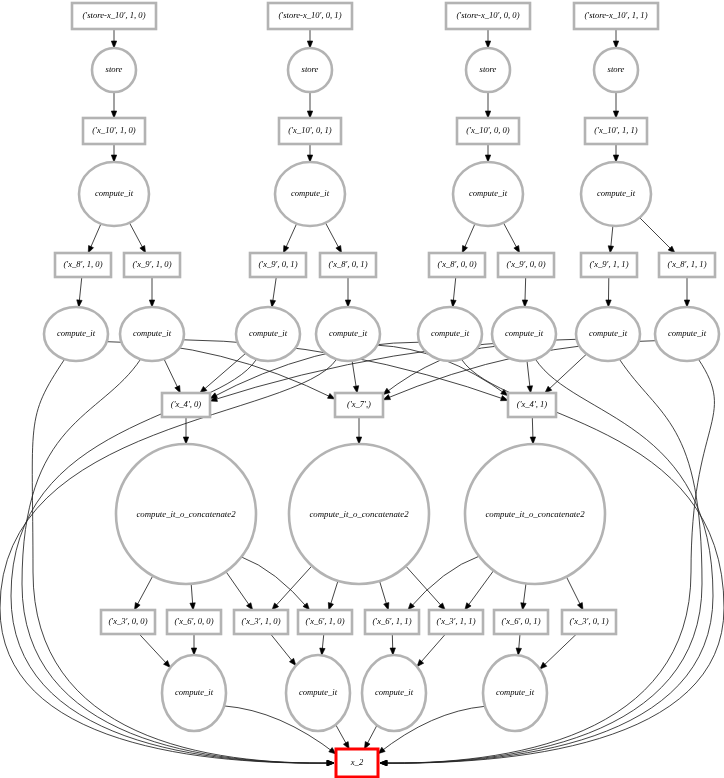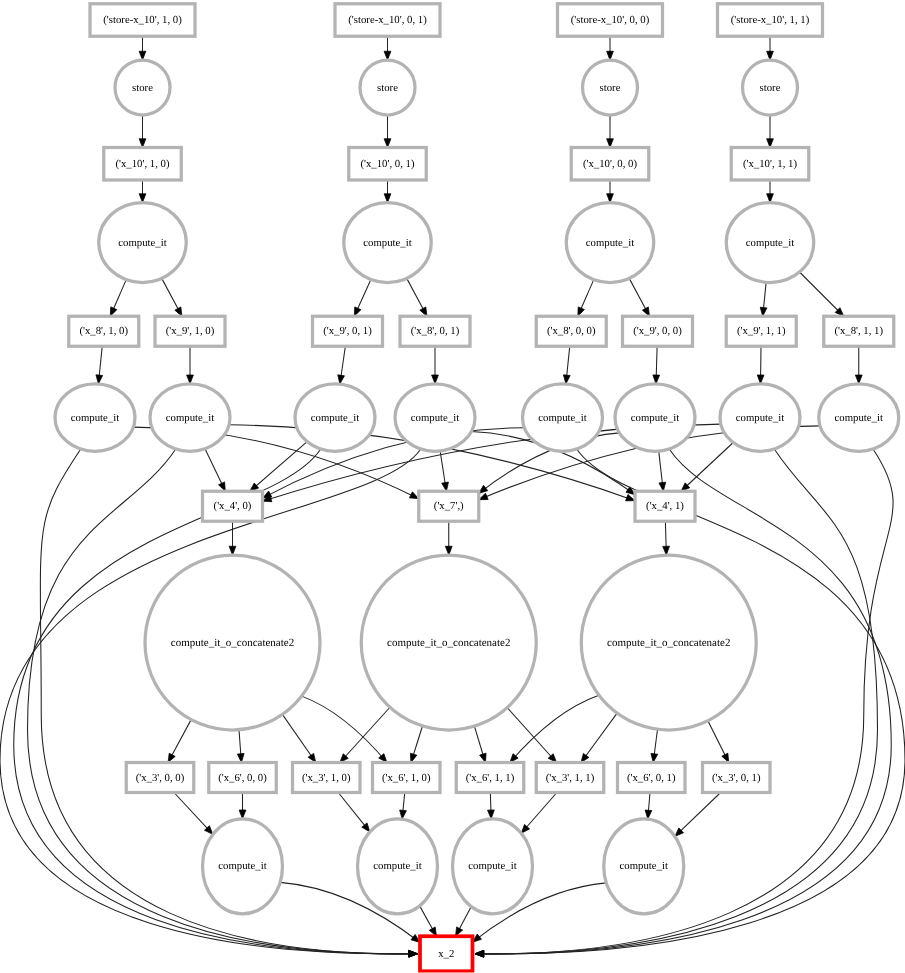--- a/index.html
+++ b/index.html
@@ -10,20 +10,21 @@
   body {
     width: 724px;
     height: 778px;
     font-family: "Liberation Serif", "DejaVu Serif", serif;
     overflow: hidden;
   }
   #graph-root {
     position: relative;
     width: 724px;
     height: 778px;
+    font-style: italic;
   }
   svg#graph-canvas {
     display: block;
     width: 724px;
     height: 778px;
   }
   .node-box rect {
     fill: #ffffff;
     stroke: #b3b3b3;
     stroke-width: 2.6;

